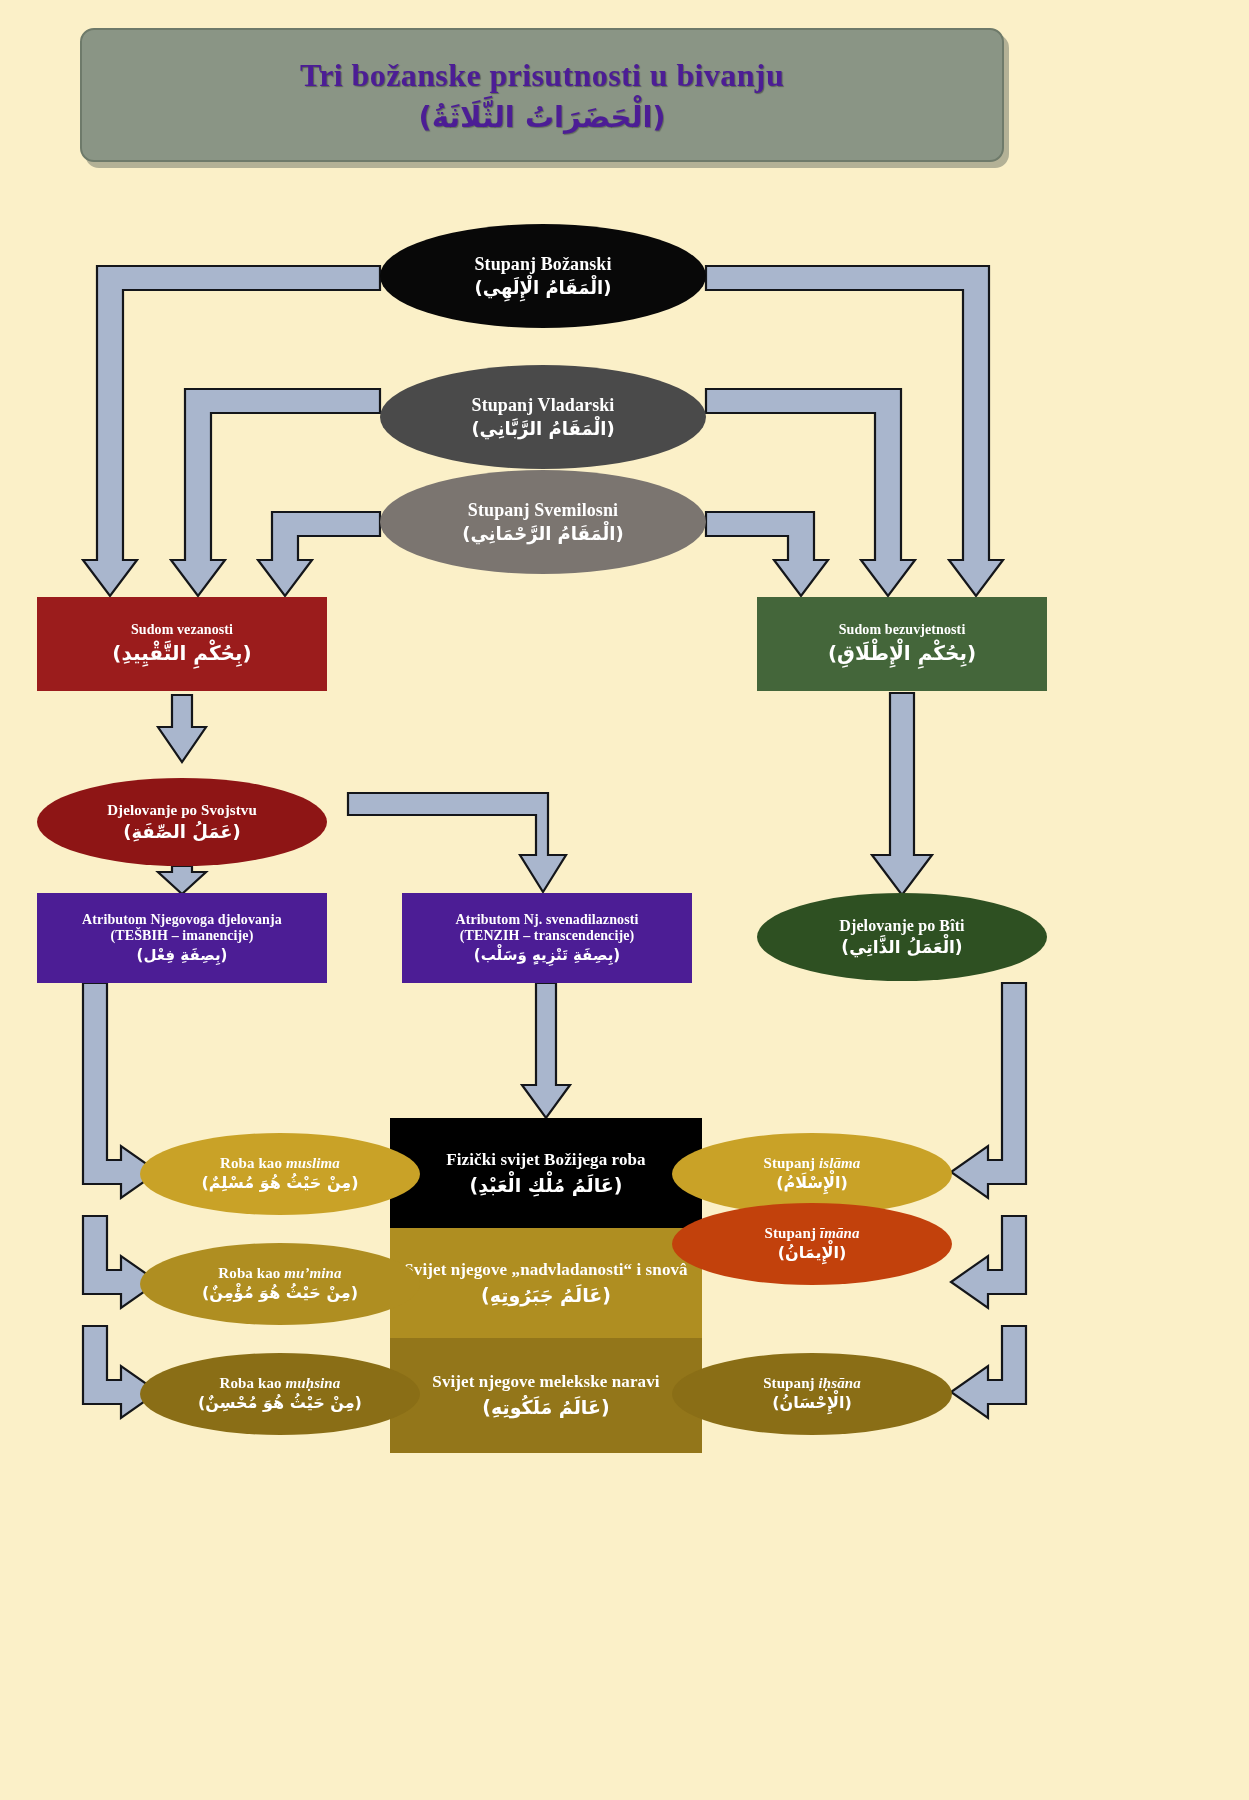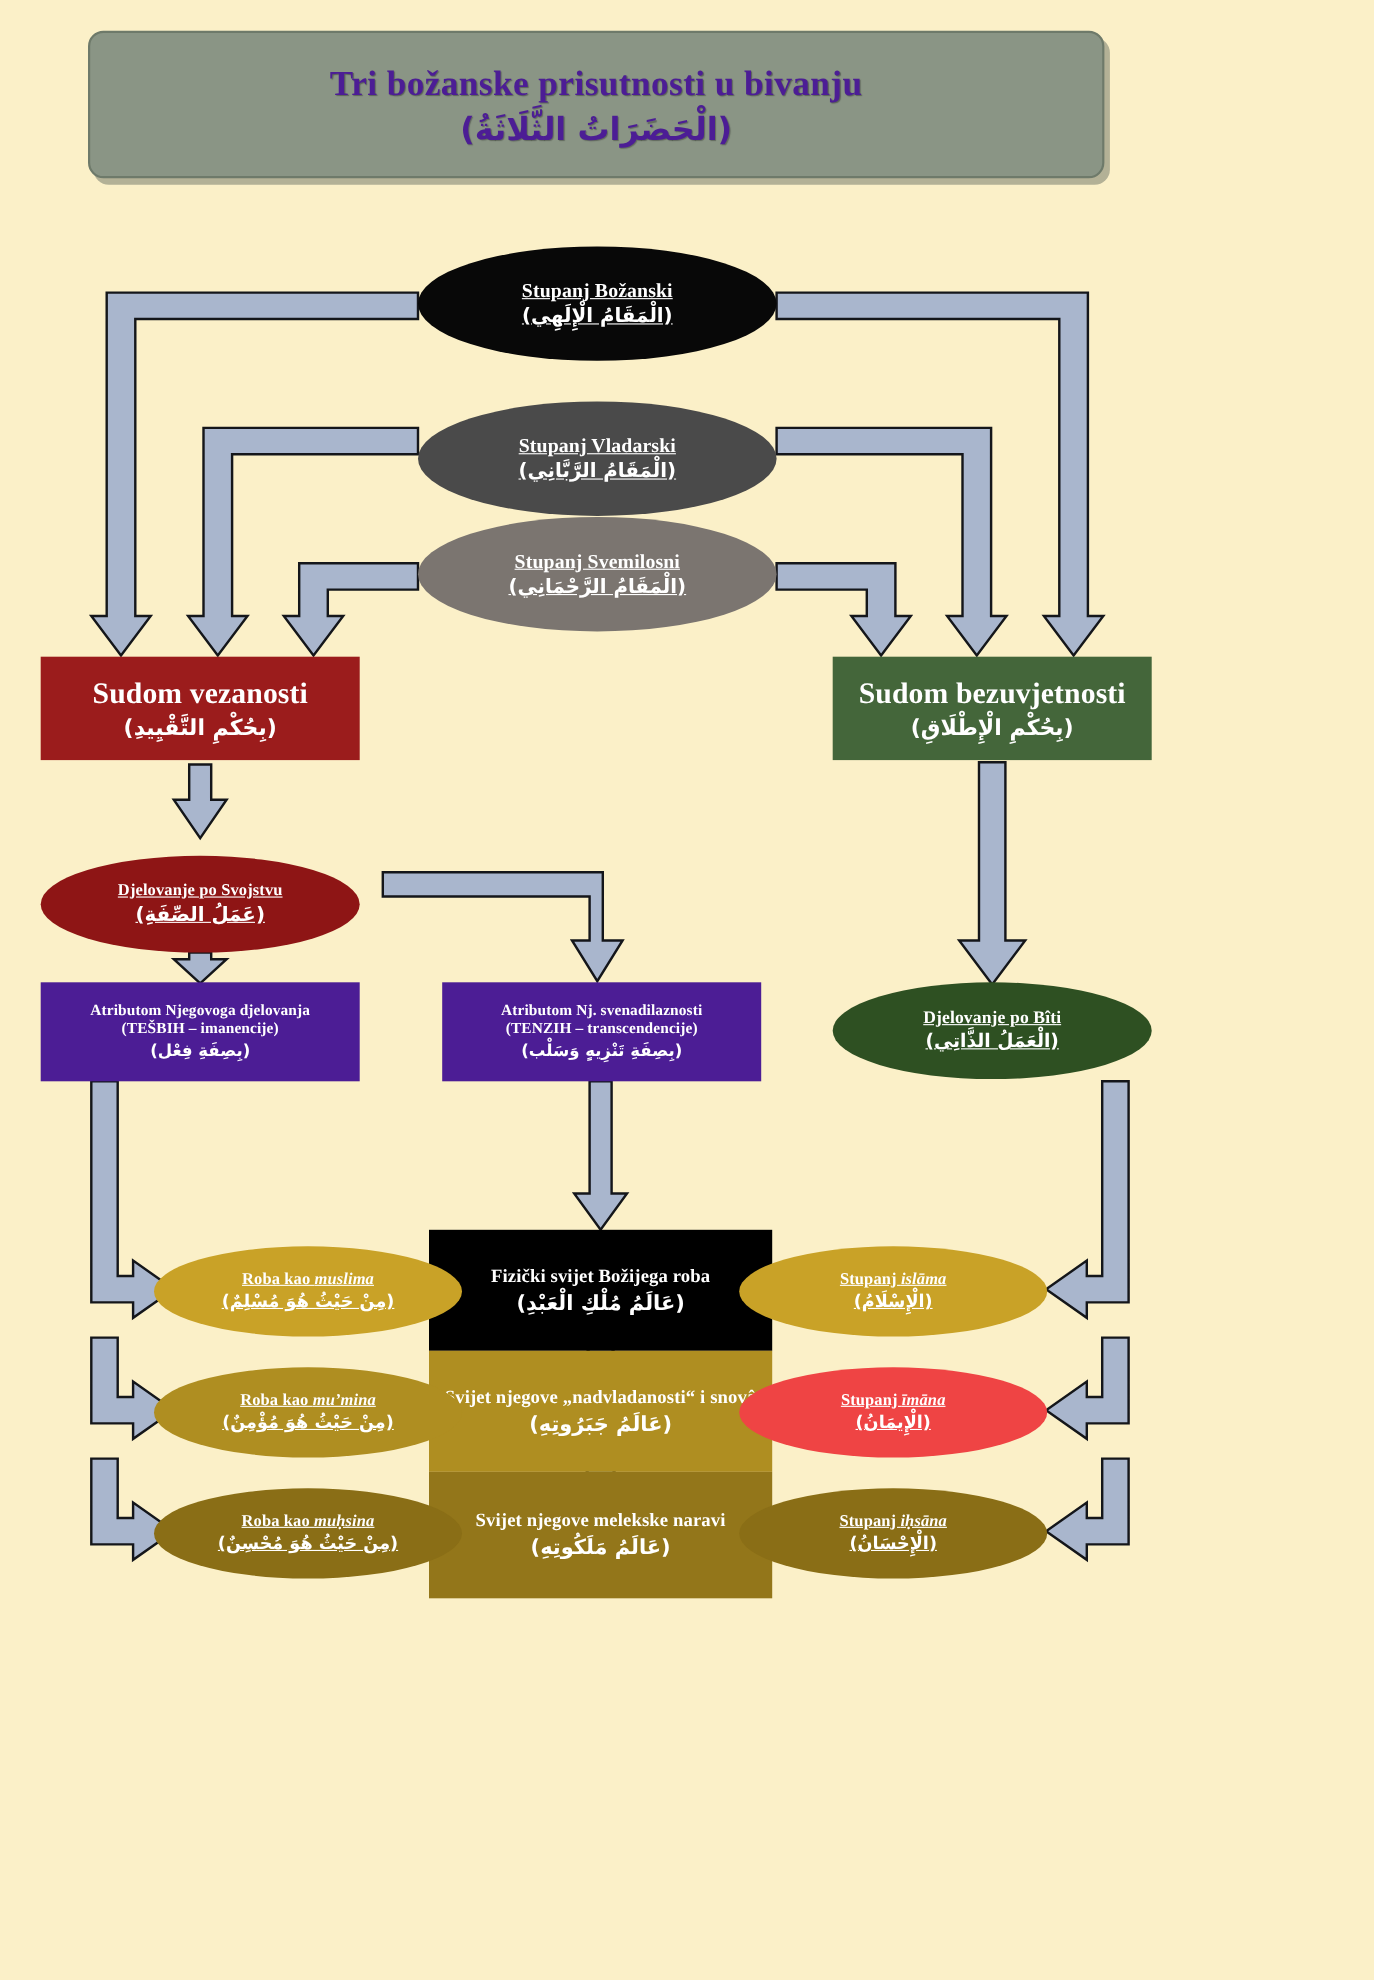--- a/index.html
+++ b/index.html
@@ -13,21 +13,21 @@
   }
   #stage{position:absolute;left:0;top:0;width:1249px;height:1800px;}
 
   
   .node{position:absolute;box-sizing:border-box;display:flex;flex-direction:column;
         align-items:center;justify-content:center;text-align:center;color:#fff;
         line-height:1.18;}
   .node .lat{font-weight:bold;letter-spacing:.1px;}
   .node .ar{font-family:"DejaVu Sans","Liberation Sans",sans-serif;direction:rtl;
             font-weight:bold;}
-  .ell{border-radius:50%;text-decoration:underline;}
+  .ell{border-radius:50%;}
 
   
   #title{
     position:absolute;left:80px;top:28px;width:920px;height:130px;
     background:#8A9585;border:2px solid #6E7A6A;border-radius:14px;
     box-shadow:5px 6px 0 rgba(90,100,88,.45);
     display:flex;flex-direction:column;align-items:center;justify-content:center;
     color:#4c1d95;
   }
   #title .t1{font-size:32px;font-weight:bold;letter-spacing:.4px;
@@ -39,21 +39,21 @@
   #e-ilahi  {left:380px;top:224px;width:326px;height:104px;background:#080808;}
   #e-rabban {left:380px;top:365px;width:326px;height:104px;background:#4A4A4A;}
   #e-rahman {left:380px;top:470px;width:326px;height:104px;background:#7B7570;}
   #e-ilahi .lat,#e-rabban .lat,#e-rahman .lat{font-size:18px;}
   #e-ilahi .ar,#e-rabban .ar,#e-rahman .ar{font-size:18px;margin-top:2px;}
 
   
   .jbox{width:290px;height:94px;}
   #b-vezanosti{left:37px;top:597px;background:#9B1C1C;}
   #b-bezuvjet {left:757px;top:597px;background:#44663A;}
-  .jbox .lat{font-size:27px;}
+  .jbox .lat{font-size:14px;}
   .jbox .ar{font-size:20px;margin-top:3px;}
 
   
   #e-sifa{left:37px;top:778px;width:290px;height:88px;background:#8E1515;}
   #e-sifa .lat{font-size:15px;}
   #e-sifa .ar{font-size:18px;margin-top:2px;}
   #e-dhat{left:757px;top:893px;width:290px;height:88px;background:#2E5022;}
   #e-dhat .lat{font-size:16px;}
   #e-dhat .ar{font-size:17px;margin-top:2px;}
 
@@ -71,21 +71,21 @@
   #r-malak{top:1338px;height:115px;background:#93761A;}
   .crect .lat{font-size:17px;}
   .crect .ar{font-size:19px;margin-top:4px;}
 
   .lell{left:140px;width:280px;height:82px;}
   .rell{left:672px;width:280px;height:82px;}
   #l-muslim {top:1133px;background:#C9A227;}
   #l-mumin  {top:1243px;background:#AF8E21;}
   #l-muhsin {top:1353px;background:#8A6E16;}
   #s-islam  {top:1133px;background:#C9A227;}
-  #s-iman   {top:1243px;background:#ef4444;text-align:center;}
+  #s-iman   {top:1203px;background:#c2410c;text-align:center;}
   #s-ihsan  {top:1353px;background:#8A6E16;}
   .lell .lat,.rell .lat{font-size:15px;}
   .lell .ar,.rell .ar{font-size:16px;margin-top:2px;}
   .it{font-style:italic;}
 
   
   #arrows{position:absolute;left:0;top:0;width:1249px;height:1800px;pointer-events:none;}
   #arrows path,#arrows polygon{fill:#A9B6CD;stroke:#14161A;stroke-width:2.2;
       stroke-linejoin:miter;}
 </style>

